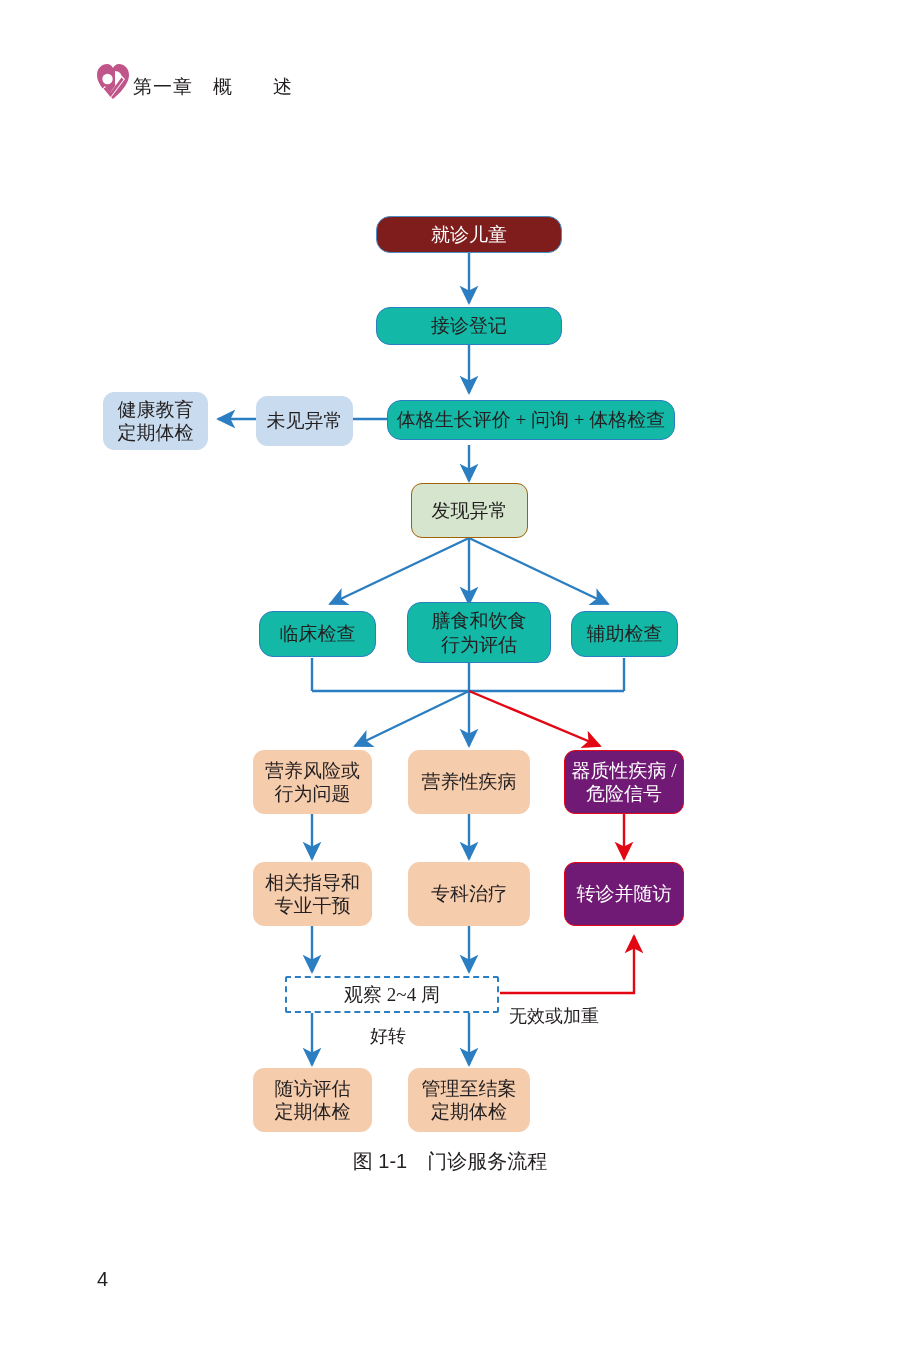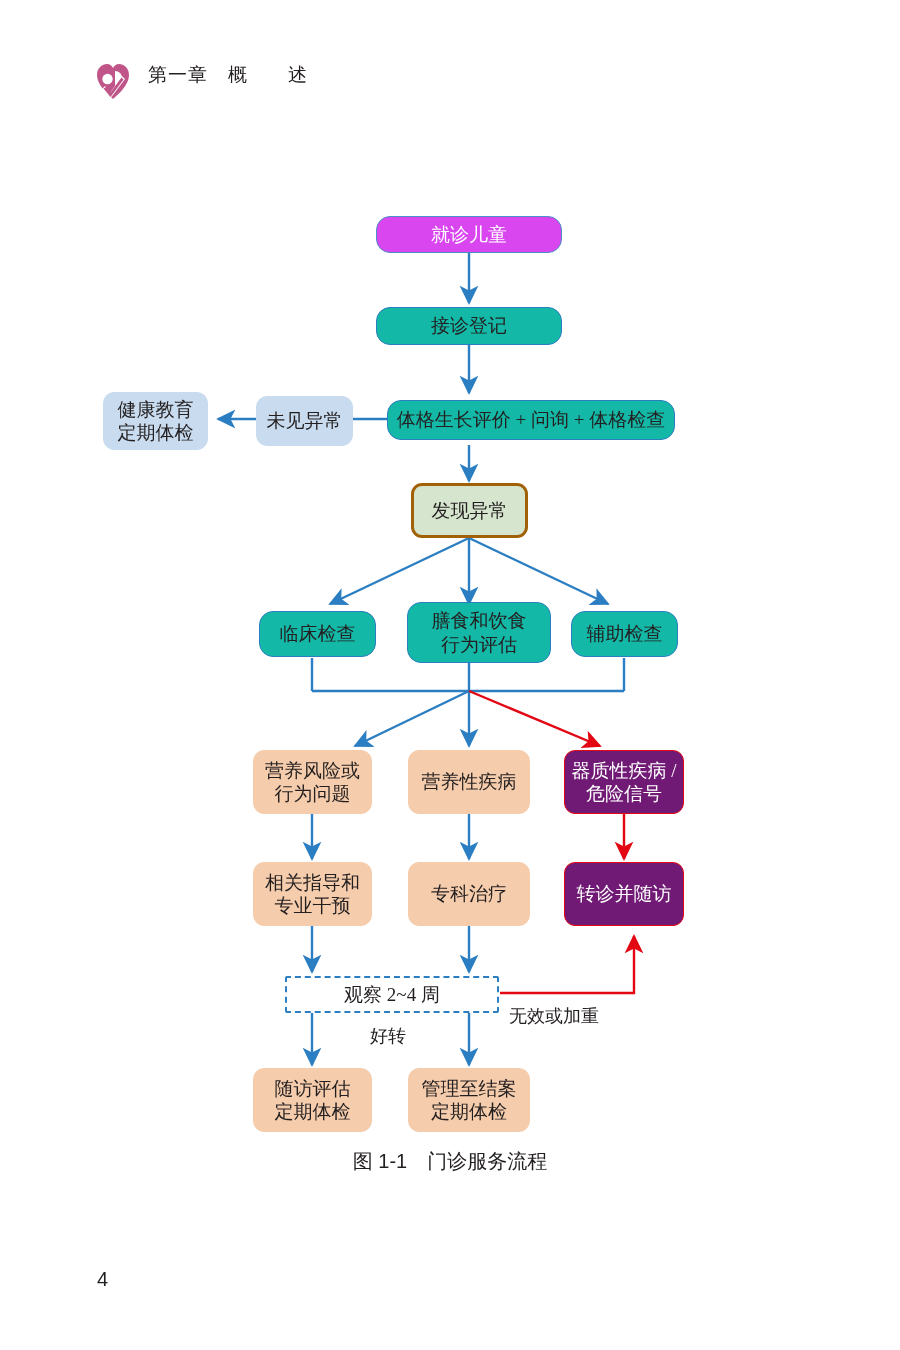--- a/index.html
+++ b/index.html
@@ -14,22 +14,22 @@
     position: relative;
     overflow: hidden;
   }
 
   
   #page-header {
     position: absolute;
     left: 96px;
     top: 62px;
     display: flex;
-    align-items: flex-start;
-    gap: 18px;
+    align-items: flex-end;
+    gap: 3px;
   }
   #page-header .logo {
     width: 34px;
     height: 38px;
     display: block;
   }
   #page-header .chapter-title {
     font-family: "Liberation Sans", "DejaVu Sans", sans-serif;
     font-size: 19px;
     color: #231f20;
@@ -64,35 +64,35 @@
     font-size: 19px;
     color: #231f20;
     white-space: pre-line;
     z-index: 3;
   }
 
   .node.rounded      { border-radius: 11px; }
   .node.pill         { border-radius: 14px; }
 
   .node.fill-blue {
-    background: #d946ef;
+    background: #7f1d1d;
     color: #ffffff;
     border: 1px solid #4a90c4;
   }
   .node.outline-blue {
     background: #14b8a6;
     border: 1.6px solid #2b7ec1;
   }
   .node.fill-lightblue {
     background: #c9dcef;
     border: 1px solid #c9dcef;
   }
   .node.fill-green {
     background: #d6e6ce;
-    border: 3px solid #a16207;
+    border: 1px solid #a16207;
     text-align: center;
   }
   .node.fill-orange {
     background: #f6cdac;
     border: 1px solid #f6cdac;
   }
   .node.fill-red {
     background: #701a75;
     color: #ffffff;
     border: 1px solid #e30613;

